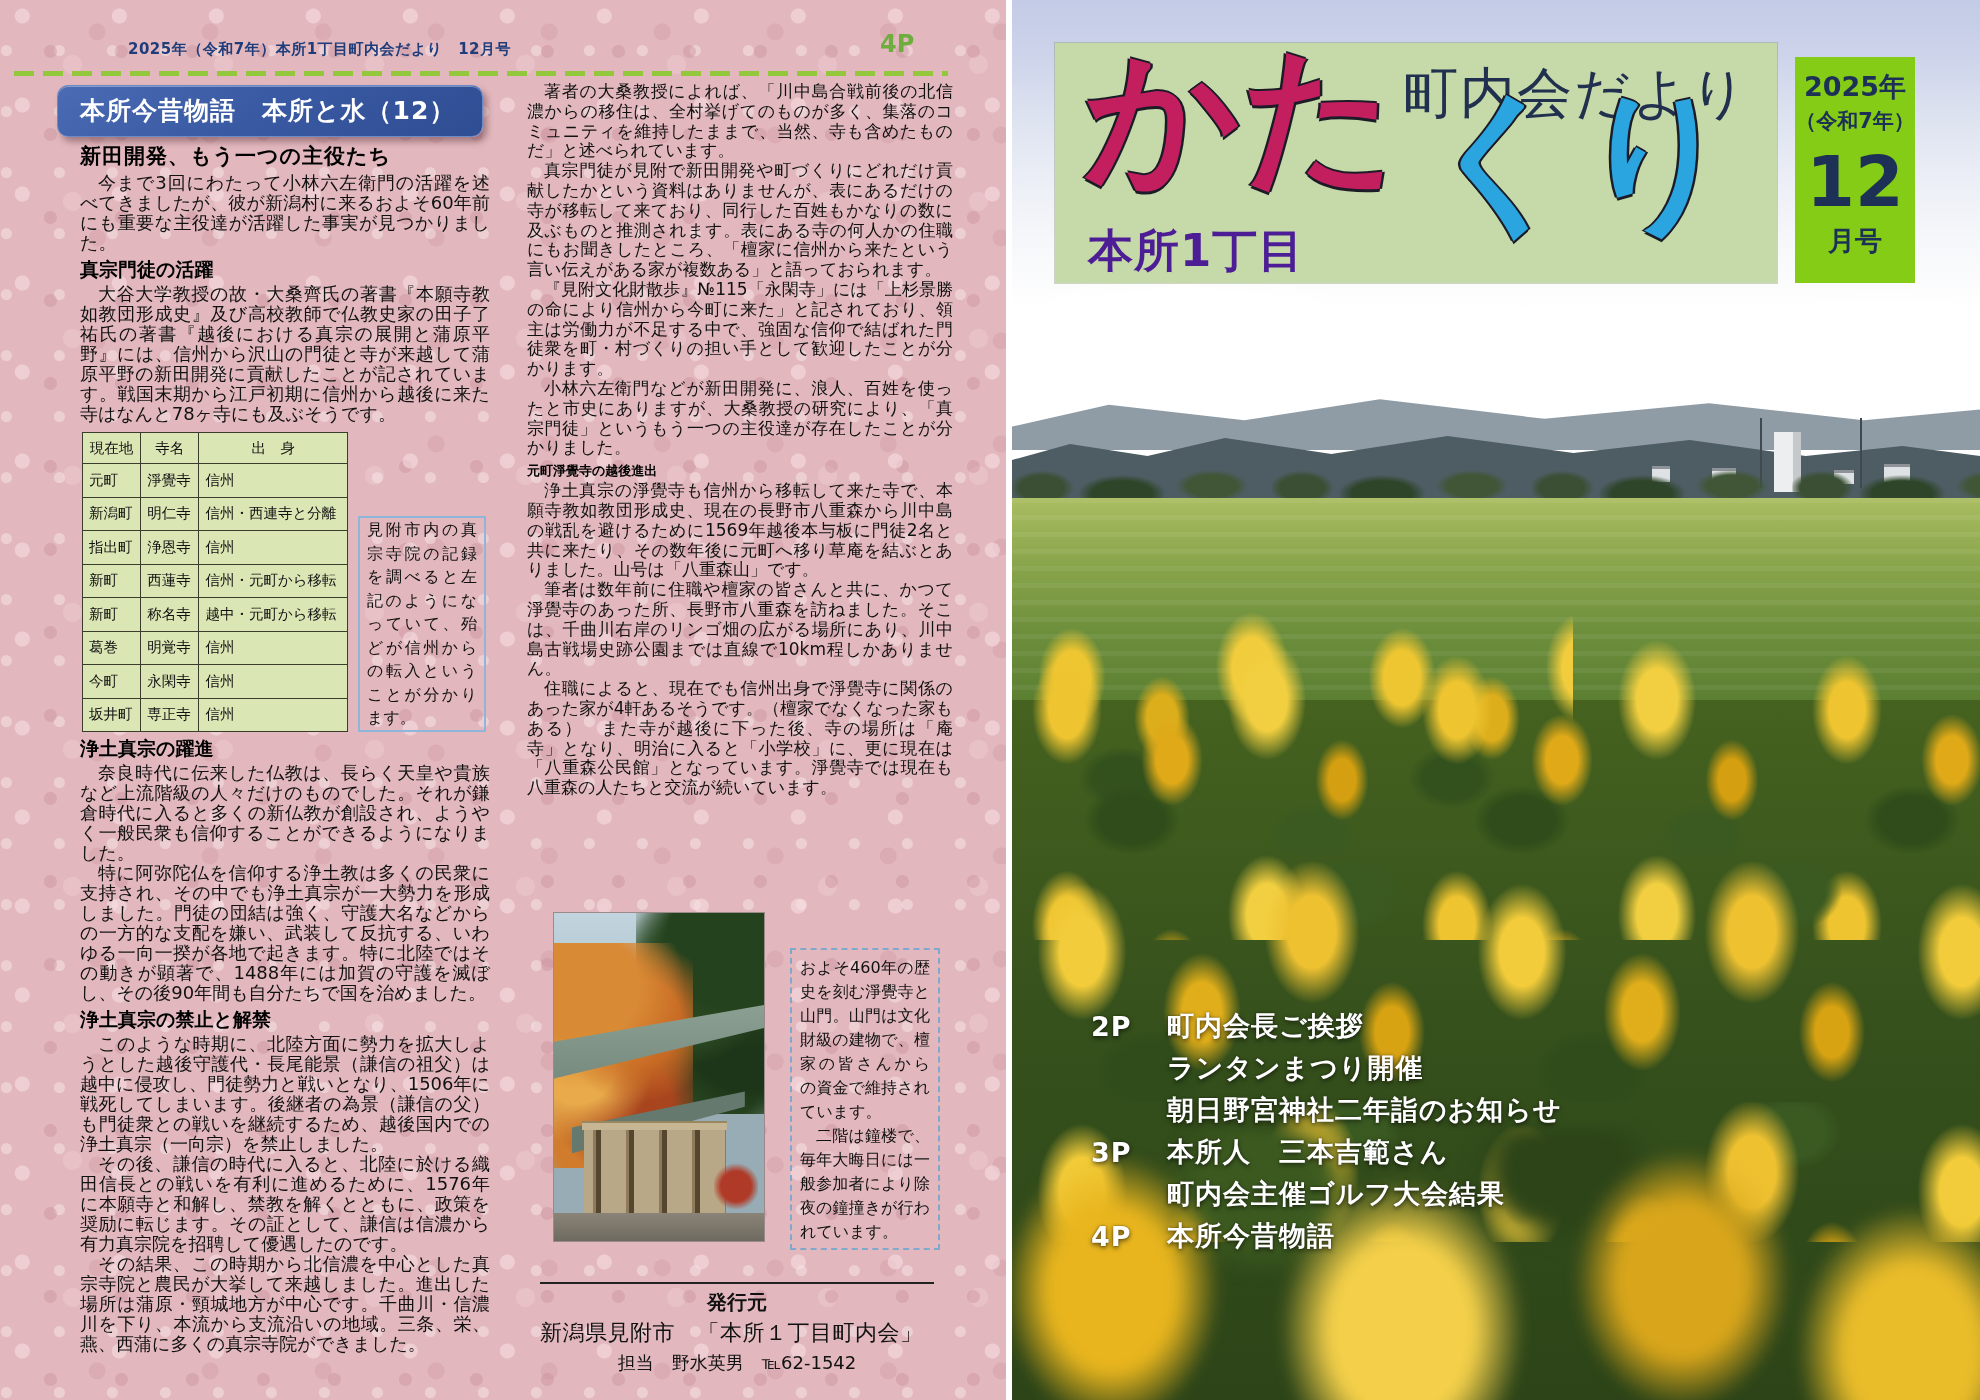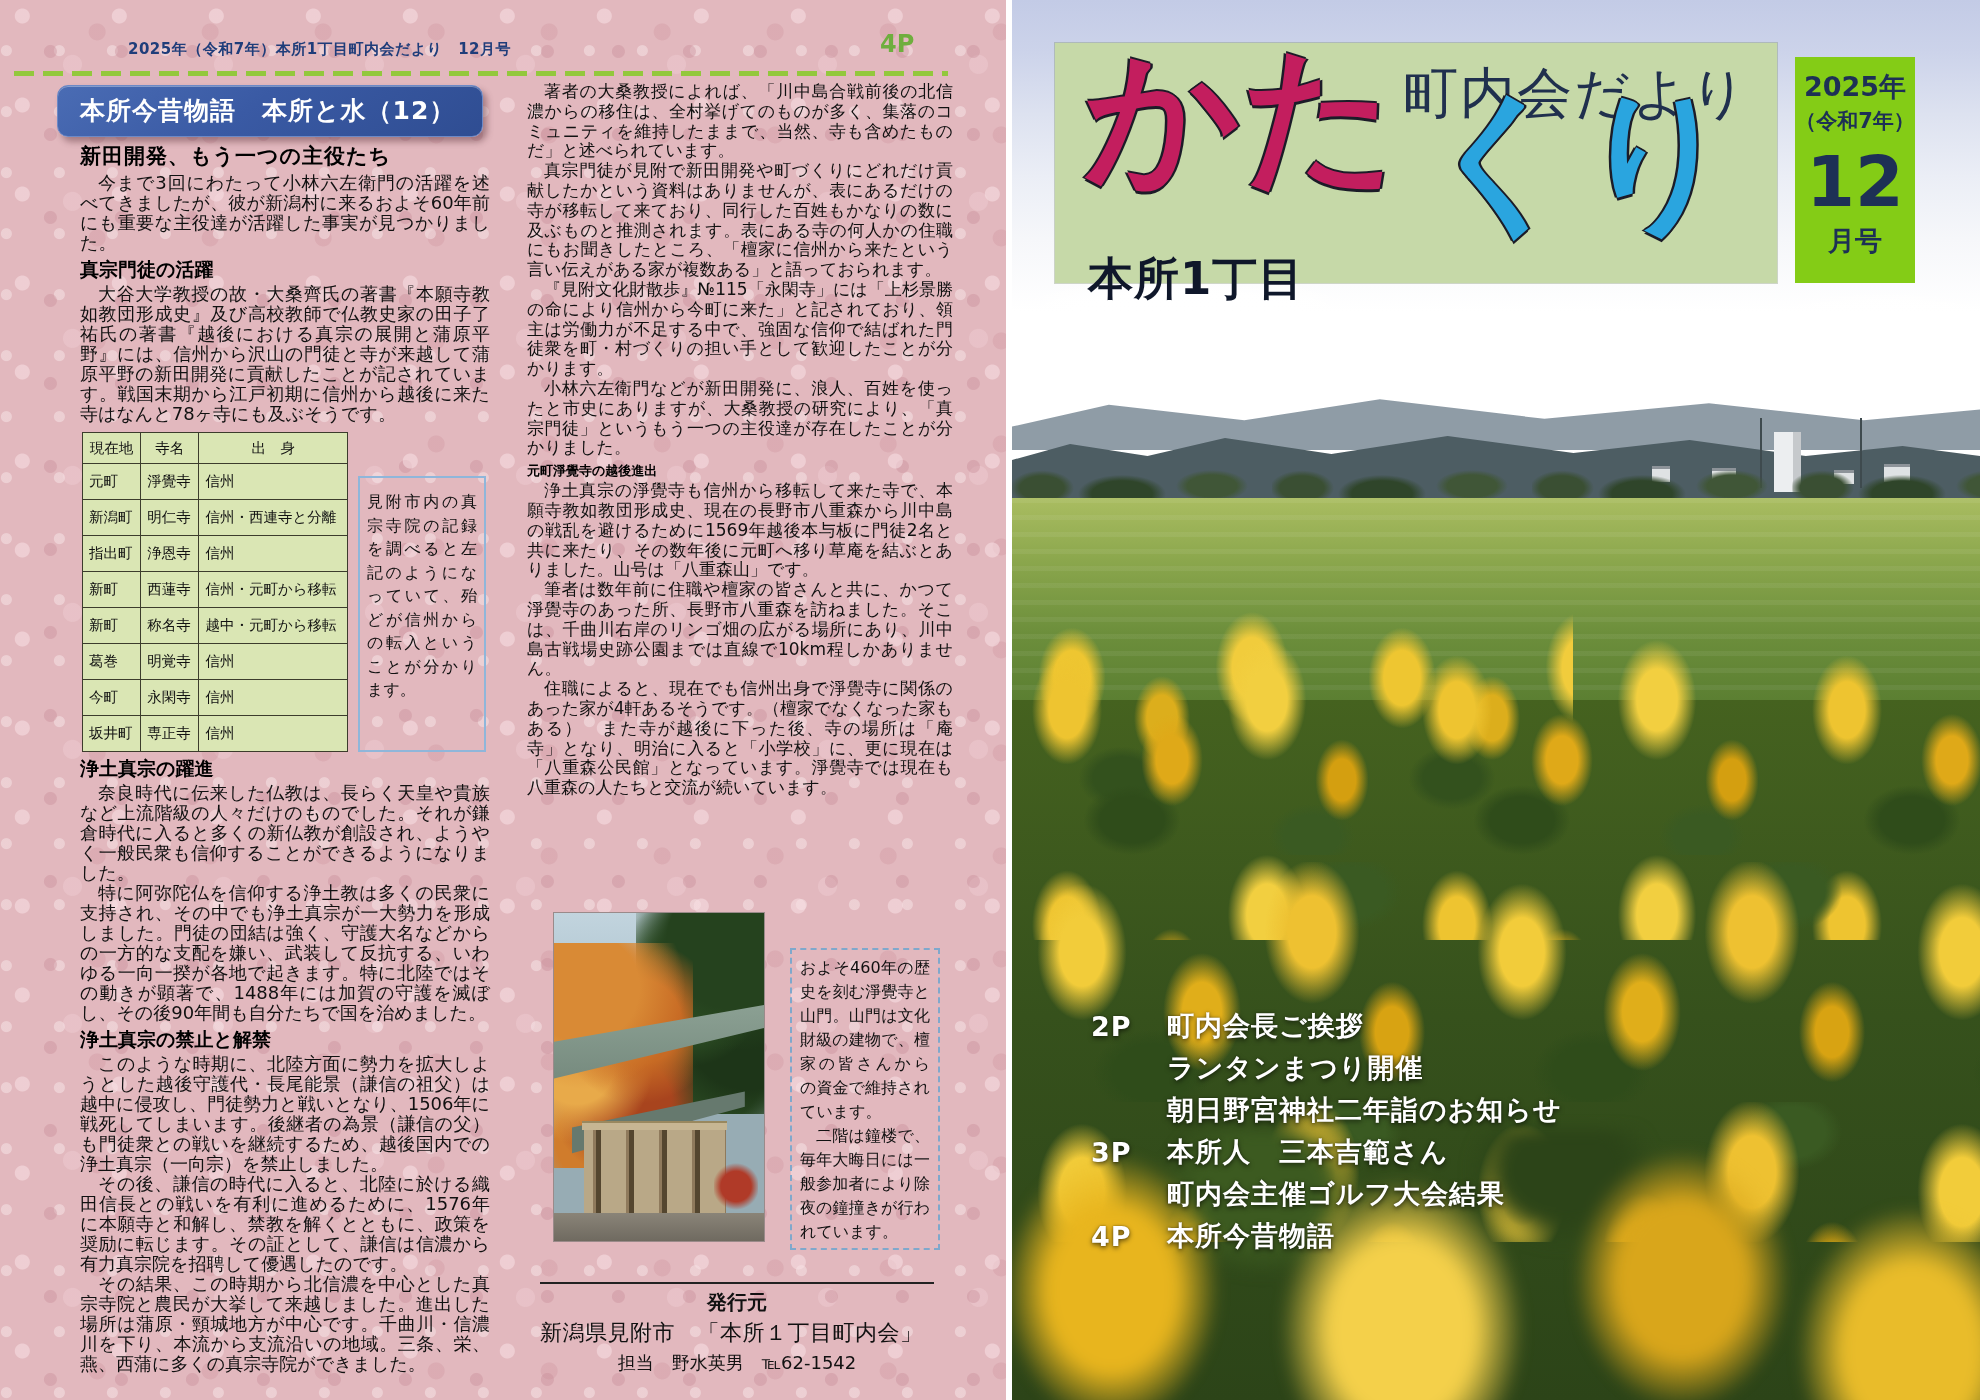--- a/index.html
+++ b/index.html
@@ -38,22 +38,22 @@
   .col1 p  { font-size:18px; line-height:20px; text-align:justify; text-indent:1em; }
 
   .tbl-wrap { display:flex; gap:10px; margin:8px 0 4px 2px; }
   table.temples { border-collapse:collapse; width:266px; background:#dae6b4; }
   table.temples th, table.temples td {
     border:1.6px solid #3c3c2c; font-size:14.5px; padding:4px 6px; height:31px; color:#111;
     font-weight:normal; text-align:left; white-space:nowrap;
   }
   table.temples th { text-align:center; }
   .side-note {
-    margin-top:44px; width:128px; height:276px; flex:none;
-    border:2px solid #8fb6da; padding:12px 7px;
+    margin-top:84px; width:128px; height:216px; flex:none;
+    border:2px solid #8fb6da; padding:0 7px;
     font-size:16px; line-height:23.5px; text-align:justify; color:#111;
   }
 
   .col2 { position:absolute; left:527px; top:82px; width:426px; color:#111; }
   .col2 p { font-size:17px; line-height:19.8px; text-align:justify; text-indent:1em; }
   .col2 h3 { font-size:13px; font-weight:bold; margin:4px 0 1px 0; color:#000; }
 
   
   .temple-photo { position:absolute; left:553px; top:912px; width:212px; height:330px; overflow:hidden;
     border:1px solid #9a8a8a; background:linear-gradient(180deg,#c2d4de 0%,#b0c6d1 22%,#a2b8c2 40%,#97acb4 55%); }
@@ -160,21 +160,21 @@
       radial-gradient(ellipse 130px 110px at 280px 60px,  #3c5a20 0 50%, rgba(60,90,32,0) 78%),
       radial-gradient(ellipse 120px 100px at 580px 40px,  #2c4418 0 50%, rgba(44,68,24,0) 78%); }
 
   .masthead { position:absolute; left:43px; top:43px; width:722px; height:240px; background:#c6d9a8; z-index:20;
     box-shadow:0 0 0 1px rgba(120,140,100,.35); }
   .mh-katakuri-1 { position:absolute; left:30px; top:-28px; font-size:152px; font-weight:bold; color:#c31e5e;
     letter-spacing:2px; text-shadow:2.5px 0 0 #1c1c28, -2.5px 0 0 #1c1c28, 0 2.5px 0 #1c1c28, 0 -2.5px 0 #1c1c28; }
   .mh-katakuri-2 { position:absolute; left:368px; top:16px; font-size:152px; font-weight:bold; color:#2aa5df;
     letter-spacing:2px; text-shadow:2.5px 0 0 #1c1c28, -2.5px 0 0 #1c1c28, 0 2.5px 0 #1c1c28, 0 -2.5px 0 #1c1c28; }
   .mh-type { position:absolute; left:348px; top:14px; font-size:55px; font-weight:normal; color:#20304e; letter-spacing:2px; }
-  .mh-district { position:absolute; left:33px; top:178px; font-size:45px; font-weight:bold; color:#0f172a; letter-spacing:1px;margin-top:28px; }
+  .mh-district { position:absolute; left:33px; top:178px; font-size:45px; font-weight:bold; color:#4c1d95; letter-spacing:1px; }
 
   .date-box { position:absolute; left:783px; top:57px; width:120px; height:226px; background:#84cc16; z-index:20;
     color:#1d3055; text-align:center; font-weight:bold; }
   .db-year { font-size:27px; margin-top:12px; }
   .db-era  { font-size:21px; margin-top:2px; }
   .db-month{ font-size:70px; line-height:78px; margin-top:8px; }
   .db-suffix{ font-size:27px; margin-top:2px; }
 
   .cover-toc { position:absolute; left:55px; top:1005px; width:520px; z-index:15;margin-left:24px; }
   .toc-row { display:grid; grid-template-columns:76px 1fr; height:42px; align-items:center; }

